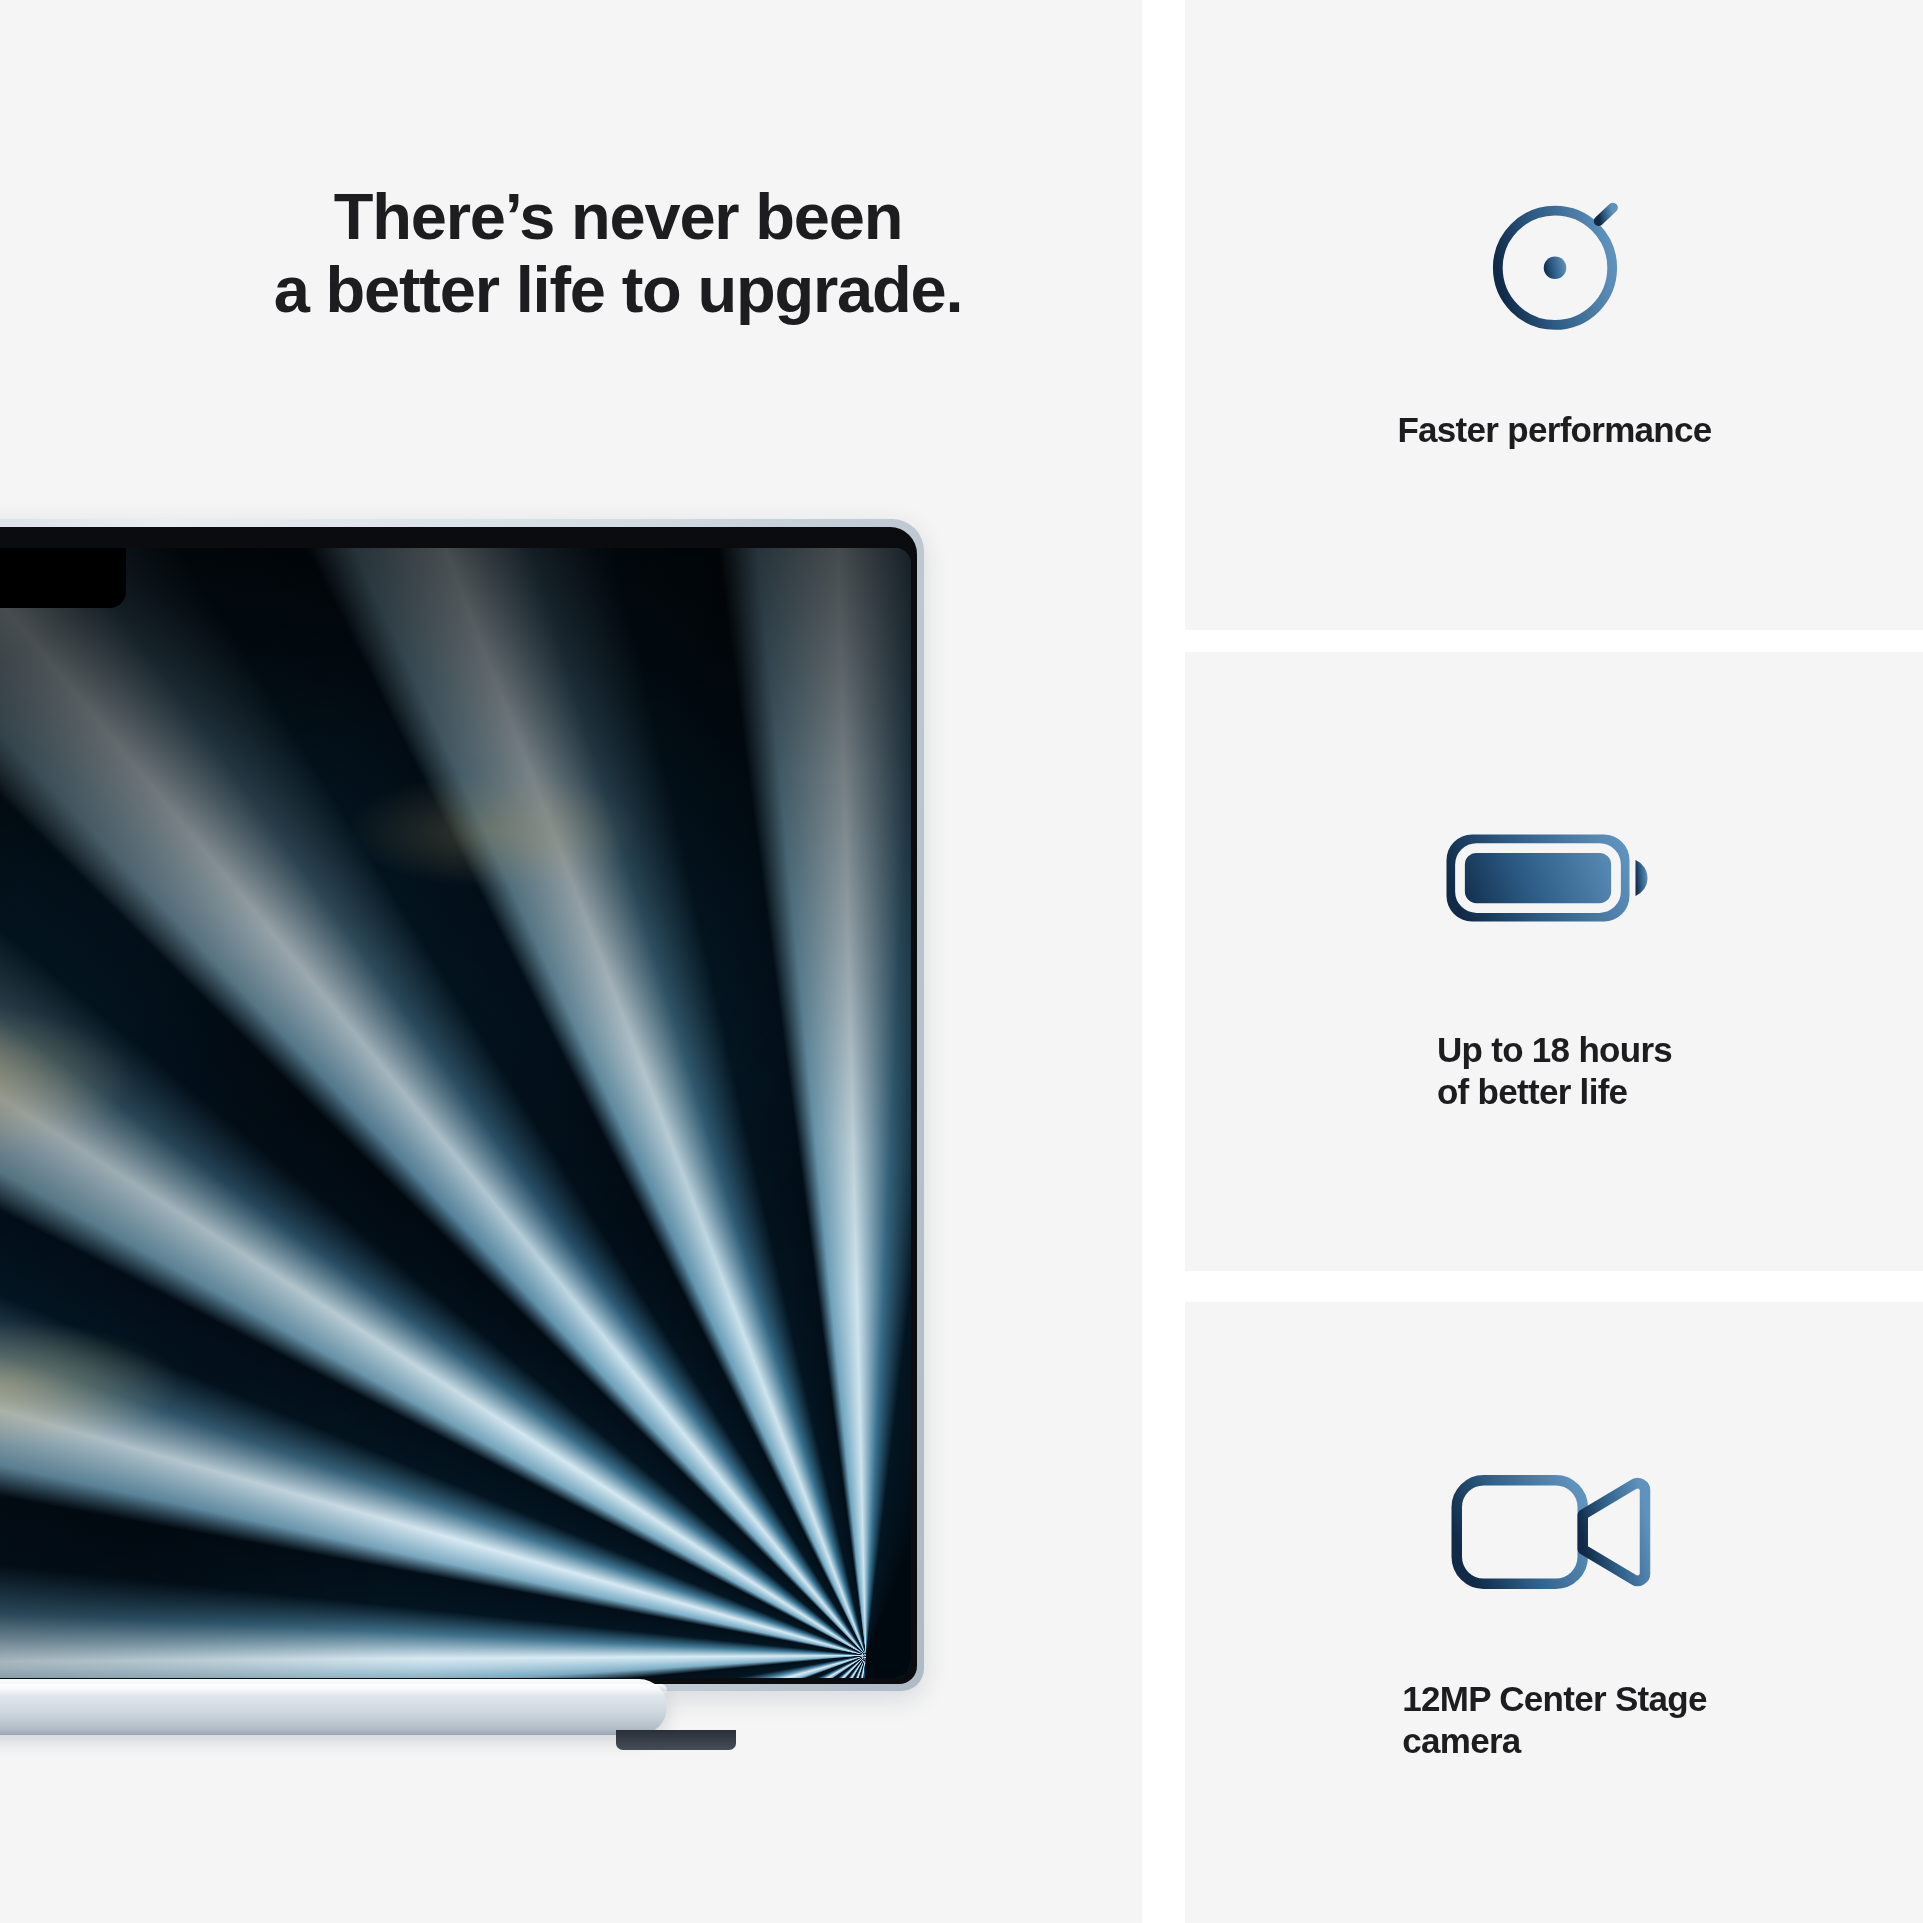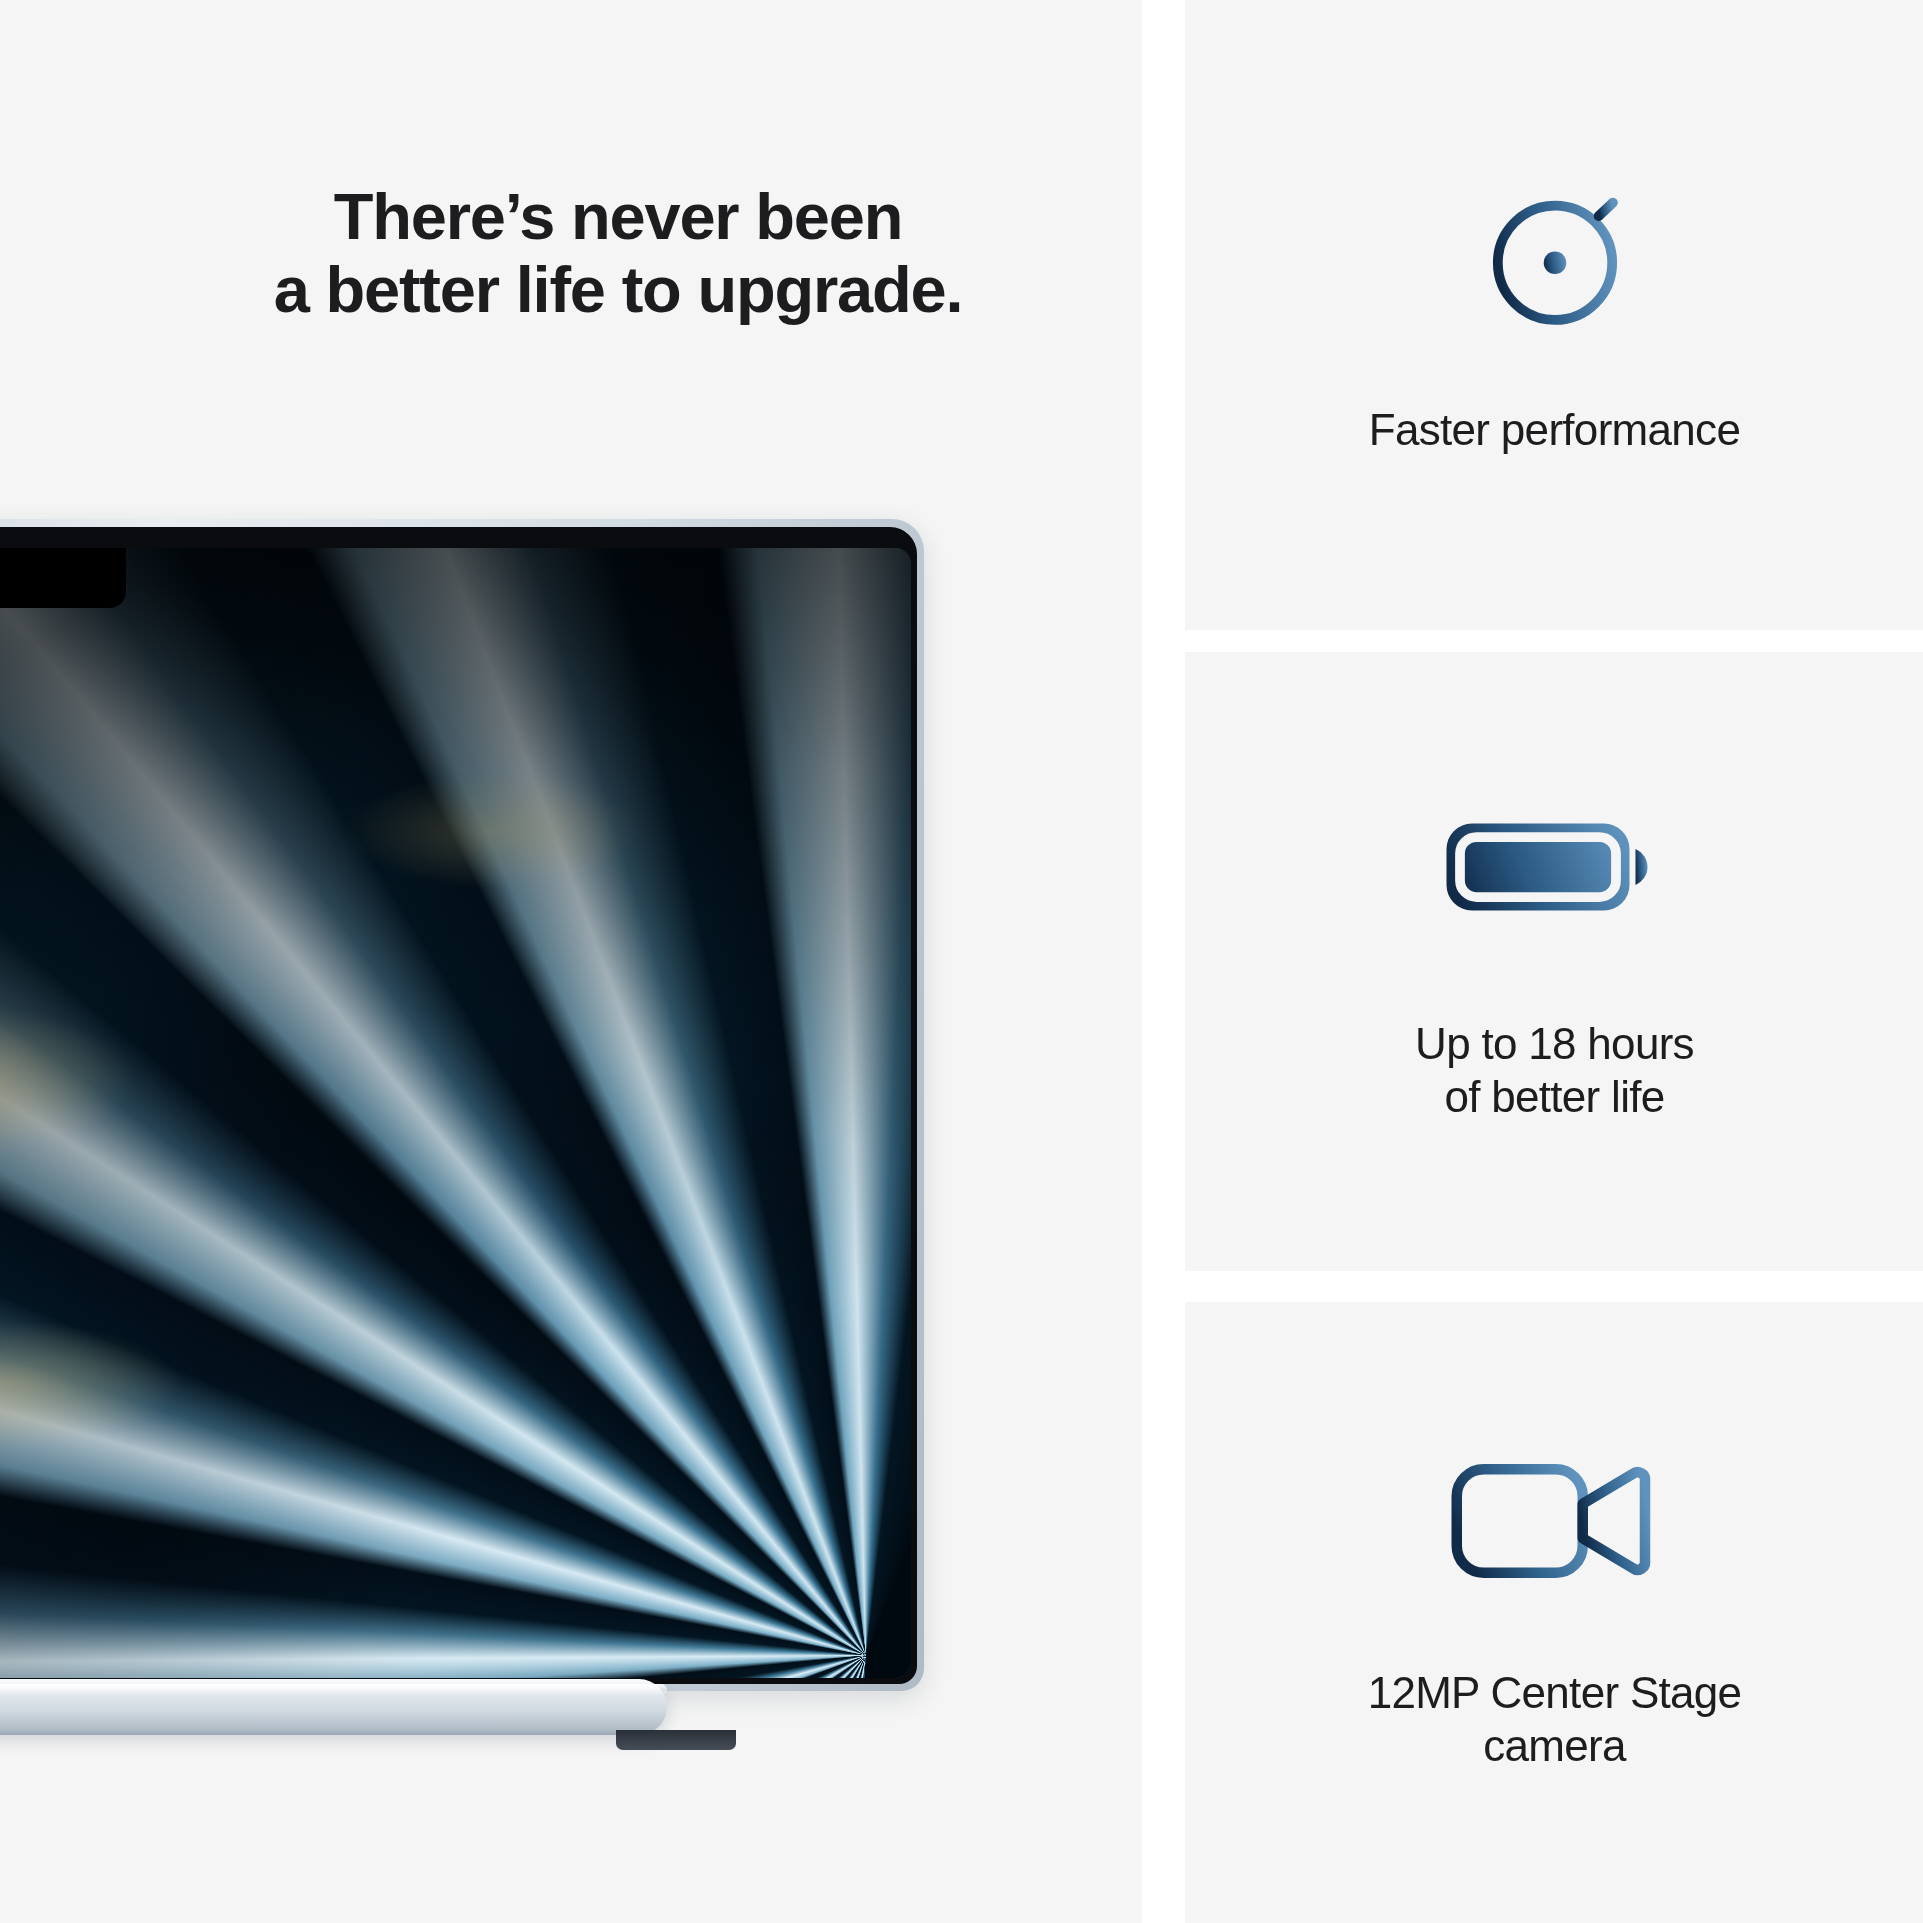--- a/index.html
+++ b/index.html
@@ -152,22 +152,22 @@
   #card-0{top:0;height:630px;}
   #card-1{top:652px;height:619px;}
   #card-2{top:1302px;height:622px;}
 
   .card-icon{display:flex;align-items:center;justify-content:center;
              margin-bottom:72px;}
   #card-0 .card-icon{height:158px;}
   #card-1 .card-icon{height:135px;margin-bottom:83px;}
   #card-2 .card-icon{height:135px;margin-bottom:78px;}
 
-  .card-label{text-align:center;color:#1d1d1f;
-              font-size:44px;line-height:1.2;font-weight:400;
+  .card-label{color:#1d1d1f;
+              font-size:35px;line-height:1.2;font-weight:700;
               letter-spacing:-0.7px;}
   .card-label .cl-line{display:block;white-space:pre;}
 </style>
 </head>
 <body>
 
 <div id="stage">
 
   <div id="left-panel">
 

